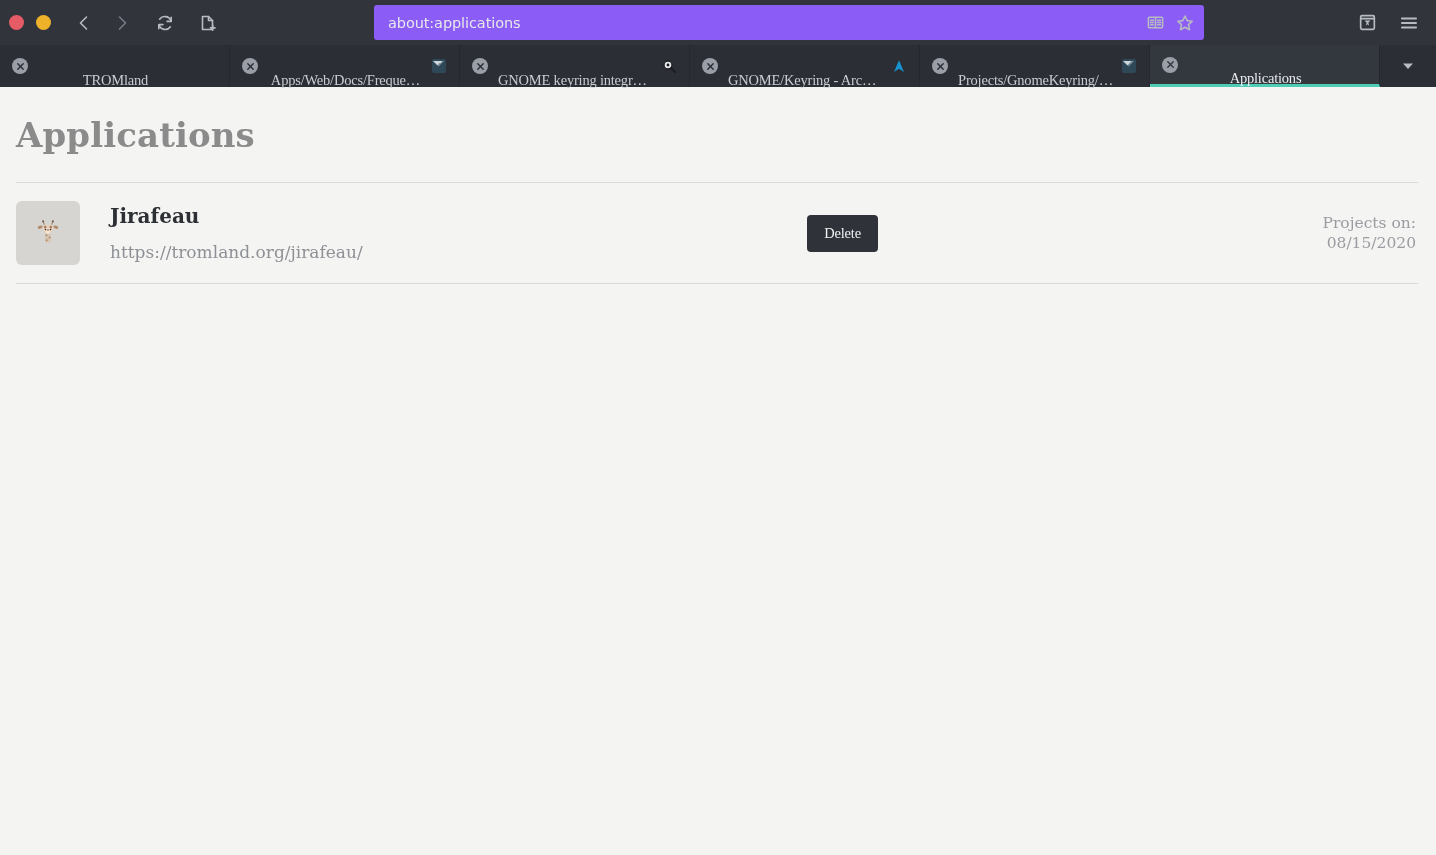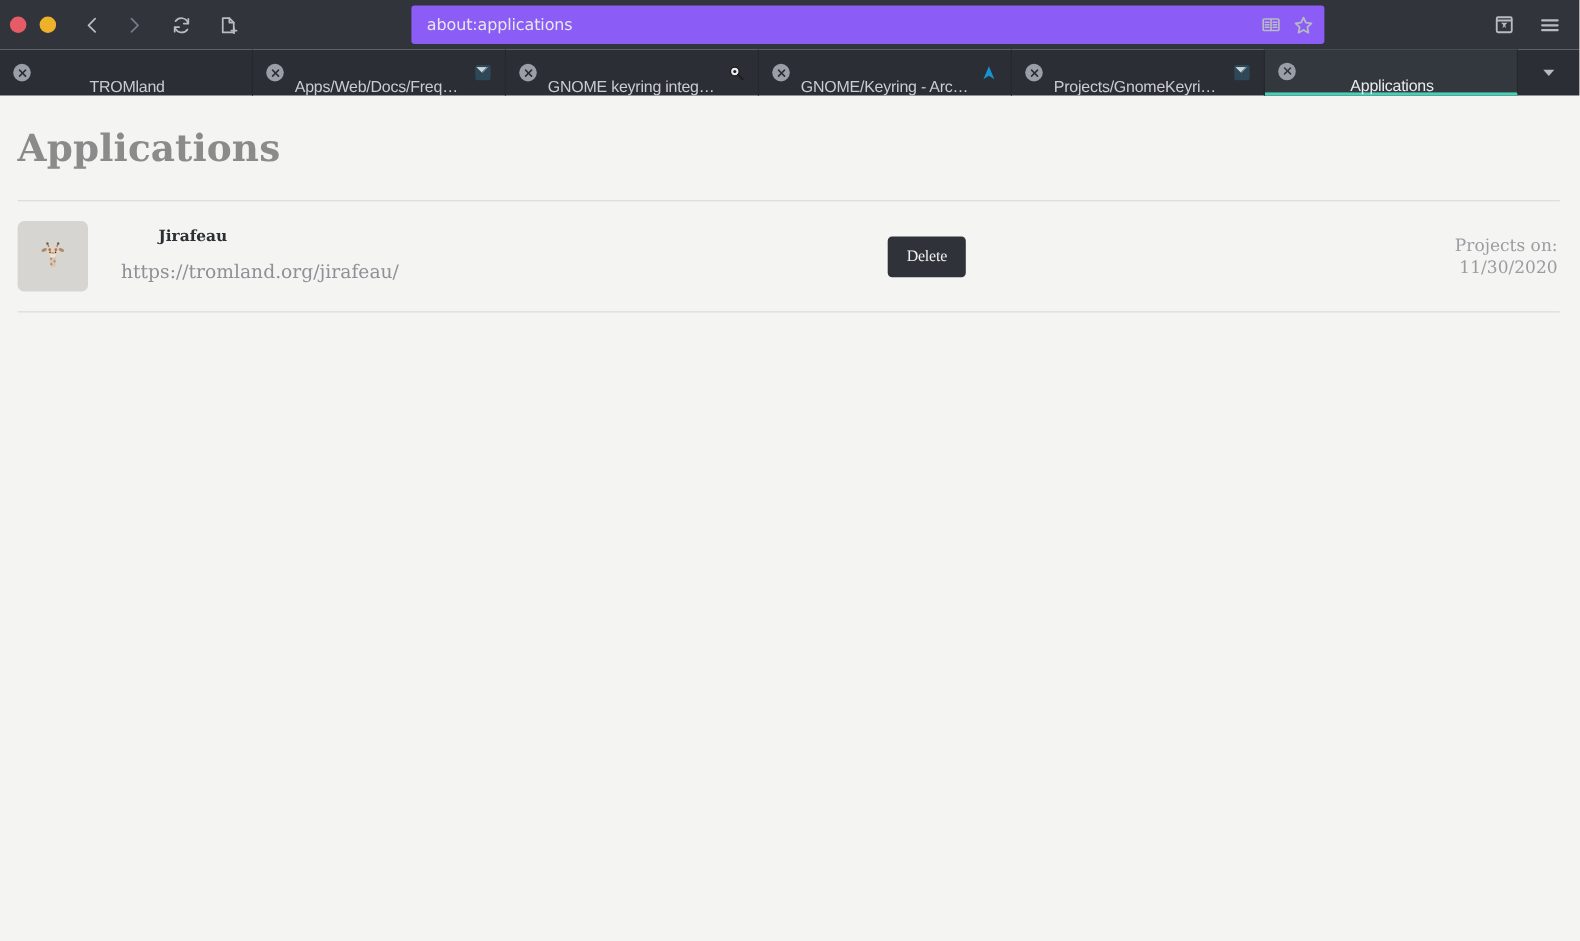--- a/index.html
+++ b/index.html
@@ -137,21 +137,21 @@
     justify-content: center;
     margin-right: 6px;
     cursor: pointer;
   }
   .tab-close svg { display: block; }
   .tab-title {
     flex: 1 1 auto;
     text-align: center;
     color: #c9ccd1;
     font-size: 14.5px;
-    font-family: Liberation Sans, sans-serif;
+    font-family: Liberation Serif, serif;
     white-space: nowrap;
     overflow: hidden;
     text-overflow: ellipsis;
     letter-spacing: -0.2px;
     padding: 0 4px;
     margin-top: 28px;
   }
   .tab.active .tab-title { color: #e9ebee; }
   .tab-favicon {
     width: 16px;
@@ -245,25 +245,24 @@
     position: relative;
     display: block;
   }
   .app-info {
     margin-left: 30px;
     flex: 0 0 auto;
     min-width: 0;
   }
   .app-name {
     font-family: "DejaVu Serif", "Liberation Serif", serif;
-    font-size: 14px;
+    font-size: 20px;
     font-weight: bold;
     color: #2c2f34;
     line-height: 1.25;
-    margin-left: 34px;
   }
   .app-url {
     font-family: "DejaVu Serif", "Liberation Serif", serif;
     font-size: 17px;
     color: #8e9096;
     line-height: 1.3;
     margin-top: 12px;
     text-align: center;
   }
   .app-spacer-left { flex: 1 1 auto; }
@@ -501,21 +500,21 @@
         </div>
 
         <div class="app-spacer-left"></div>
 
         <button class="delete-btn">Delete</button>
 
         <div class="app-spacer-right"></div>
 
         <div class="installed">
           <div>Projects on:</div>
-          <div>11/30/2020</div>
+          <div>08/15/2020</div>
         </div>
       </div>
 
       <div class="hr" style="margin:0;"></div>
     </div>
   </div>
 
 </div>
 
 </body></html>

